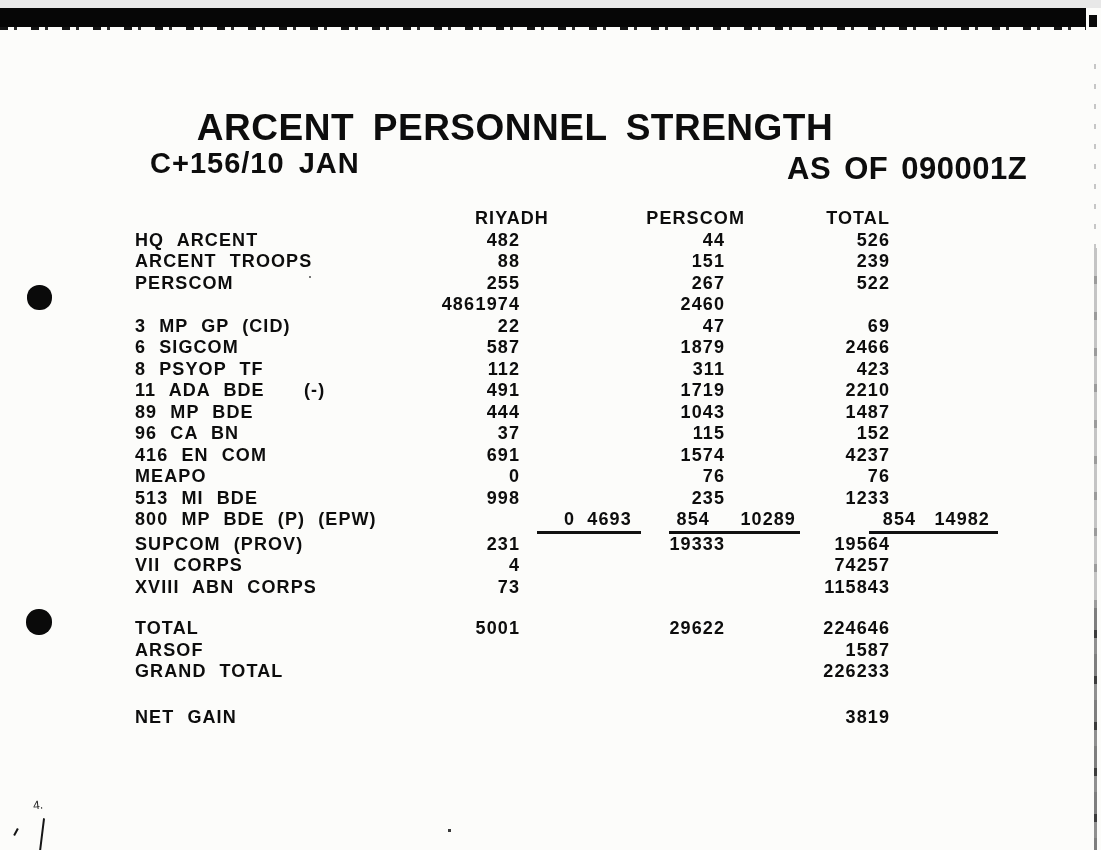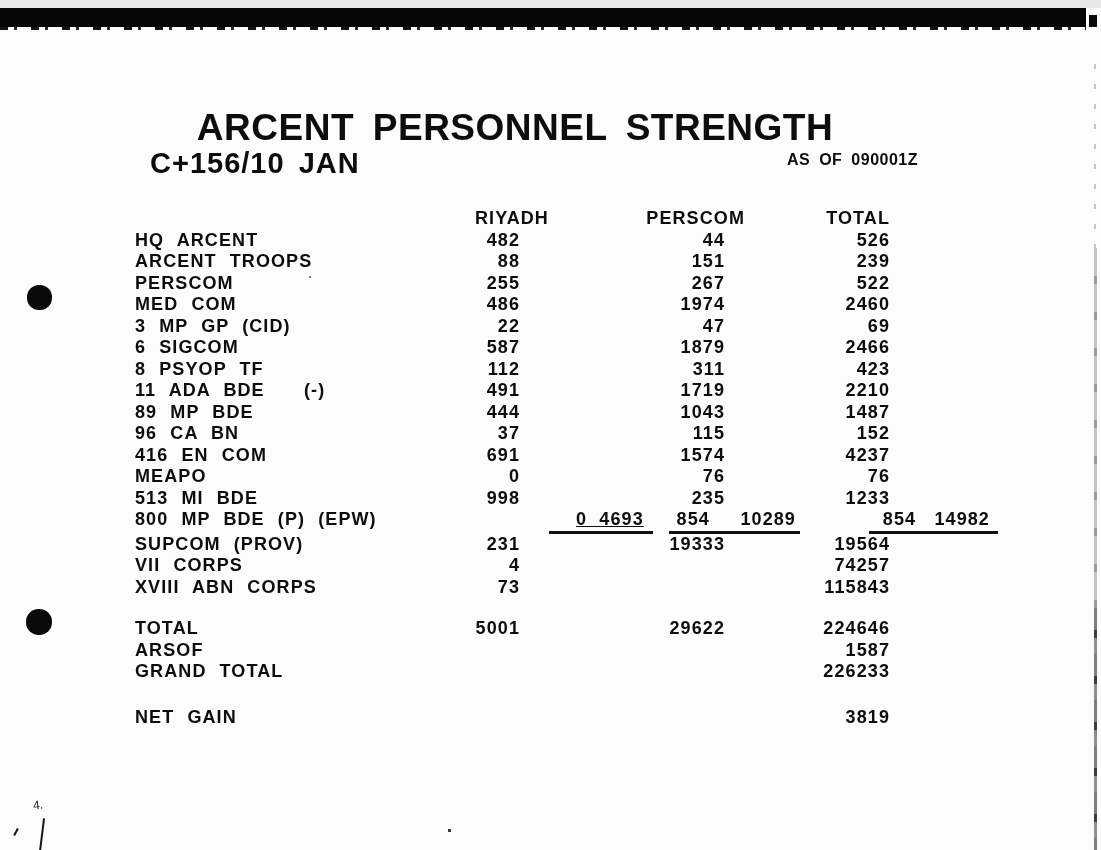--- a/index.html
+++ b/index.html
@@ -23,35 +23,35 @@
     background:repeating-linear-gradient(#7e7e7e 0 22px,#3c3c3c 22px 30px,#8f8f8f 30px 46px); }
   
   .dot { position:absolute; background:#0a0a0a; border-radius:48%; }
   .dot1 { left:27px; top:277px; width:25px; height:25px; }
   .dot2 { left:26px; top:601px; width:26px; height:26px; }
   
   .title   { position:absolute; top:99px;  left:150px; width:730px; text-align:center;
              font-size:37px; letter-spacing:.5px; word-spacing:8px; white-space:pre; }
   .dateline{ position:absolute; top:139px; left:150px; width:650px; 
              font-size:29px; letter-spacing:1px; word-spacing:5px; white-space:pre; }
-  .asof    { position:absolute; top:143px; left:787px; font-size:16px; letter-spacing:.5px;
+  .asof    { position:absolute; top:143px; left:787px; font-size:31px; letter-spacing:.5px;
              word-spacing:4px; white-space:pre; }
   
   .table { position:absolute; top:200px; left:135px; width:950px;
            font-size:18px; letter-spacing:1.1px; line-height:21.5px; }
   .trow { display:grid; grid-template-columns:340px 45px 205px 165px; }
   .lbl { white-space:pre; word-spacing:7px; }
   .num { text-align:right; white-space:pre; word-spacing:0; }
   .h-riyadh  { margin-right:-14px; }
   .h-dhahran { margin-right:-20px; }
   .spacer1 { height:20px; }
   .spacer2 { height:24px; }
   .pair { display:inline-block; position:relative; white-space:pre;
           border-bottom:3px solid #111; }
-  .s1 { left:74px;  padding:0 9px 0 27px;text-decoration:underline; }
+  .s1 { left:62px;  padding:0 9px 0 27px; }
   .s2 { left:75px;  padding:0 4px 0 8px; }
   .s3 { left:108px; padding:0 8px 0 14px; }
   
   .mark-4 { position:absolute; left:33px; top:790px; font-size:12px; font-weight:400;
             transform:rotate(-6deg); color:#1c1c1c; }
   .mark-stroke { position:absolute; left:41px; top:810px; width:2px; height:34px;
             background:#161616; transform:rotate(7deg); border-radius:1px; }
   .mark-apostrophe { position:absolute; left:15px; top:820px; width:2px; height:8px;
             background:#141414; transform:rotate(28deg); }
   .mark-dot { position:absolute; left:49px; top:845px; width:3px; height:3px;
@@ -100,21 +100,20 @@
       <span class="num">151</span>
       <span class="num">239</span>
     </div>
     <div class="trow">
       <span class="lbl">PERSCOM</span>
       <span class="num">255</span>
       <span class="num">267</span>
       <span class="num">522</span>
     </div>
     <div class="trow">
-      <span class="lbl">MED COM</span>
       <span class="num">486</span>
       <span class="num">1974</span>
       <span class="num">2460</span>
     </div>
     <div class="trow">
       <span class="lbl">3 MP GP (CID)</span>
       <span class="num">22</span>
       <span class="num">47</span>
       <span class="num">69</span>
     </div>

